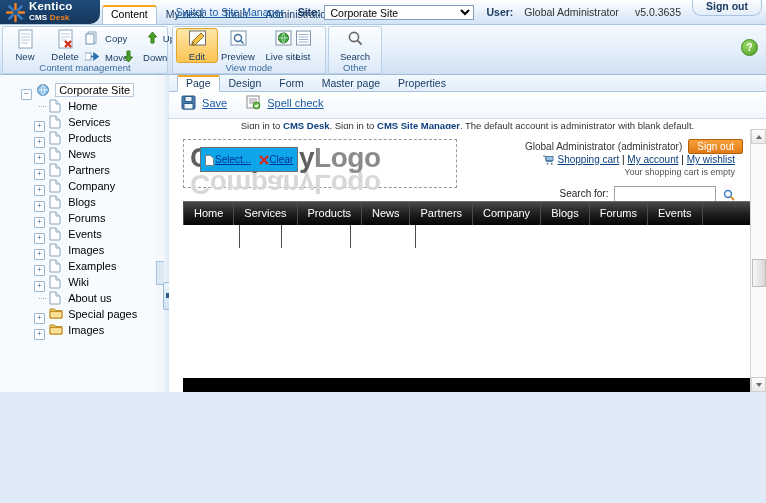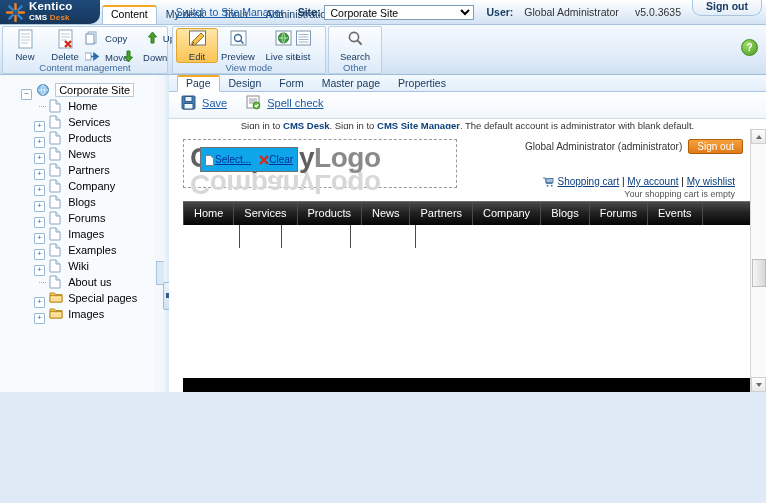--- a/index.html
+++ b/index.html
@@ -125,21 +125,21 @@
   .selclear{position:absolute;left:4px;top:7px;background:#0ea5e9;border:1px solid #6f6f6f;
     padding:5px 4px;white-space:nowrap;margin-left:12px;}
   .selclear span{font-size:10px;color:#00339c;text-decoration:underline;cursor:pointer;}
   .mini{display:inline-block;width:9px;height:11px;vertical-align:middle;margin-right:1px;}
 
   .userpanel{position:absolute;right:16px;top:0;text-align:right;width:210px;}
   .up-row1{font-size:10px;color:#333;white-space:nowrap;}
   .btn-signout{display:inline-block;background:linear-gradient(to bottom,#f7a13c,#e07b16);
     border:1px solid #b25f08;color:#fff;font-size:10px;padding:1px 8px;margin-left:6px;
     border-radius:2px;cursor:pointer;}
-  .up-row2{margin-top:22px;font-size:10px;white-space:nowrap;}
+  .up-row2{margin-top:0;font-size:10px;white-space:nowrap;}
   .up-row2 a{color:#0b3f7d;text-decoration:underline;cursor:pointer;}
   .cart-ic{display:inline-block;width:11px;height:10px;vertical-align:middle;margin-right:3px;}
   .up-row3{margin-top:2px;font-size:9px;color:#555;}
   .up-row4{margin-top:9px;font-size:10px;color:#222;white-space:nowrap;}
   .srch-in{width:96px;height:13px;border:1px solid #a0a0a0;font-size:10px;vertical-align:middle;
     margin-left:3px;font-family:"Liberation Sans",sans-serif;}
   .srch-go{display:inline-block;width:12px;height:12px;vertical-align:middle;margin-left:4px;cursor:pointer;}
 
   .navbar{position:absolute;left:14px;top:72px;right:0;height:23px;
     background:linear-gradient(to bottom,#4a4a4a 0%,#232323 45%,#050505 100%);
@@ -435,20 +435,28 @@
 
       <div class="trow indent1">
         <span class="tog"><i>+</i></span>
         <span class="tic"><svg width="12" height="14" viewBox="0 0 12 14">
               <path d="M1 1h6l4 4v8H1z" fill="#fff" stroke="#8aa5bf"></path>
               <path d="M7 1v4h4" fill="#e6eef6" stroke="#8aa5bf"></path>
             </svg></span>
         <span class="tlbl">Forums</span>
       </div>
 
+      <div class="trow indent1">
+        <span class="tog"><i>+</i></span>
+        <span class="tic"><svg width="12" height="14" viewBox="0 0 12 14">
+              <path d="M1 1h6l4 4v8H1z" fill="#fff" stroke="#8aa5bf"></path>
+              <path d="M7 1v4h4" fill="#e6eef6" stroke="#8aa5bf"></path>
+            </svg></span>
+        <span class="tlbl">Events</span>
+      </div>
 
       <div class="trow indent1">
         <span class="tog"><i>+</i></span>
         <span class="tic"><svg width="12" height="14" viewBox="0 0 12 14">
               <path d="M1 1h6l4 4v8H1z" fill="#fff" stroke="#8aa5bf"></path>
               <path d="M7 1v4h4" fill="#e6eef6" stroke="#8aa5bf"></path>
             </svg></span>
         <span class="tlbl">Images</span>
       </div>
 

